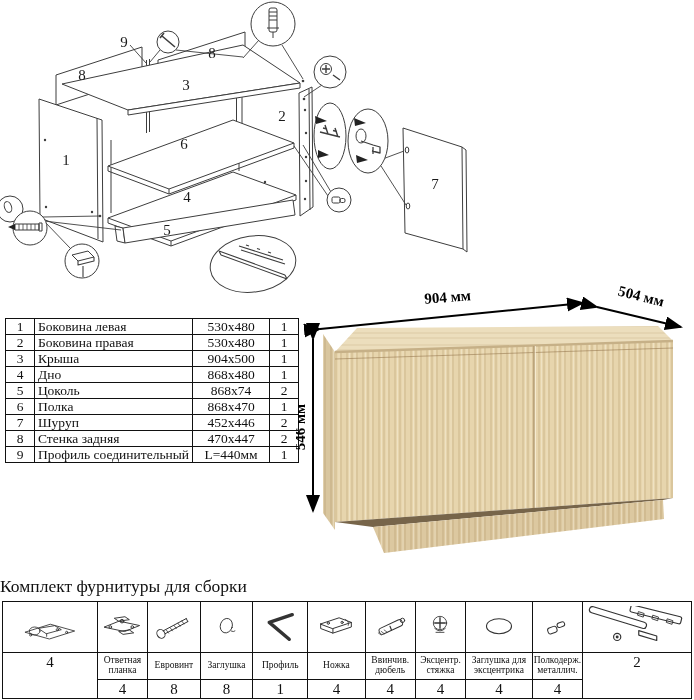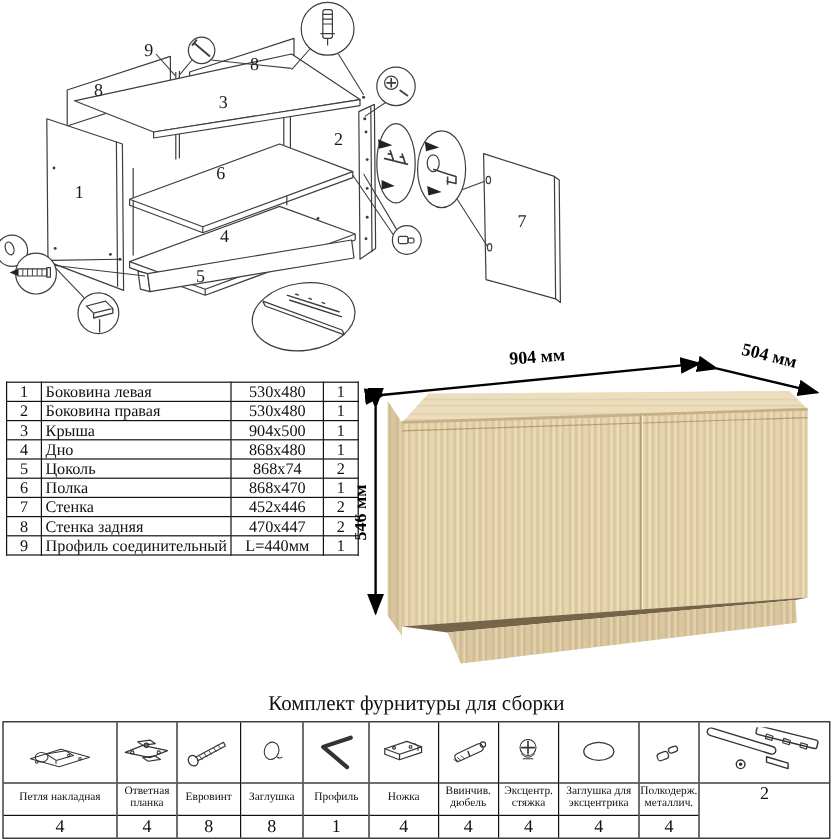--- a/index.html
+++ b/index.html
@@ -10,21 +10,21 @@
   
   #parts-table{left:5px;top:318px;}
   #parts-table table{border-collapse:collapse;}
   #parts-table td{border:1px solid #111;font-size:13.5px;line-height:1;padding:0 3px;height:15px;white-space:nowrap;}
   td.c{text-align:center;}
   td.num{width:22px;}
   td.nm{width:146px;}
   td.sz{width:70px;text-align:center;font-family:Liberation Serif, serif;}
   td.q{width:22px;text-align:center;}
   
-  #hw-title{left:0;top:576px;width:694px;text-align:center;font-size:17.5px;}
+  #hw-title{left:0;top:576px;width:694px;font-size:17.5px;}
   #hw{left:2px;top:601px;width:688px;border:1px solid #111;display:flex;align-items:stretch;}
   .hw-col{display:flex;flex-direction:column;border-left:1px solid #111;min-width:0;}
   .hw-col:first-child{border-left:none;}
   .hw-icon{height:50px;border-bottom:1px solid #111;display:flex;align-items:center;justify-content:center;overflow:hidden;}
   .hw-name{height:26px;border-bottom:1px solid #111;display:flex;align-items:center;justify-content:center;
            text-align:center;font-size:9.5px;line-height:1.05;padding:0 1px;}
   .hw-qty{height:18px;display:flex;align-items:center;justify-content:center;font-size:15px;}
   .ic{stroke:#333;fill:none;stroke-width:1.3;stroke-linejoin:round;stroke-linecap:round;}
 </style>
 </head>
@@ -197,21 +197,21 @@
         <td class="q">2</td>
         </tr>
       <tr>
         <td class="num c">6</td>
         <td class="nm">Полка</td>
         <td class="sz">868x470</td>
         <td class="q">1</td>
         </tr>
       <tr>
         <td class="num c">7</td>
-        <td class="nm">Стенка</td>
+        <td class="nm">Шуруп</td>
         <td class="sz">452x446</td>
         <td class="q">2</td>
         </tr>
       <tr>
         <td class="num c">8</td>
         <td class="nm">Стенка задняя</td>
         <td class="sz">470x447</td>
         <td class="q">2</td>
         </tr>
       <tr>
@@ -274,21 +274,20 @@
     <div class="hw-icon">
       <svg width="60" height="44" viewBox="0 0 90 44" class="ic">
         <polygon points="8,30 44,40 82,28 46,18"></polygon>
         <ellipse cx="22" cy="28" rx="8" ry="6"></ellipse>
         <path d="M28,24 L52,20 L62,26 L40,32 Z M40,32 l0,4"></path>
         <circle cx="56" cy="26" r="1.6"></circle>
           <circle cx="70" cy="30" r="1.6"></circle>
           <circle cx="16" cy="34" r="1.6"></circle>
       </svg>
     </div>
-    <div class="hw-name">Петля накладная</div>
     <div class="hw-qty">4</div>
   </div>
 
   <div class="hw-col" style="flex:1.05">
     <div class="hw-icon">
       <svg width="44" height="40" viewBox="0 0 60 44" class="ic">
         <polygon points="6,22 26,14 54,20 34,28"></polygon>
         <polygon points="20,10 34,8 40,12 26,14"></polygon>
         <polygon points="26,28 40,26 46,30 32,32"></polygon>
         <circle cx="30" cy="14" r="2.5"></circle>

